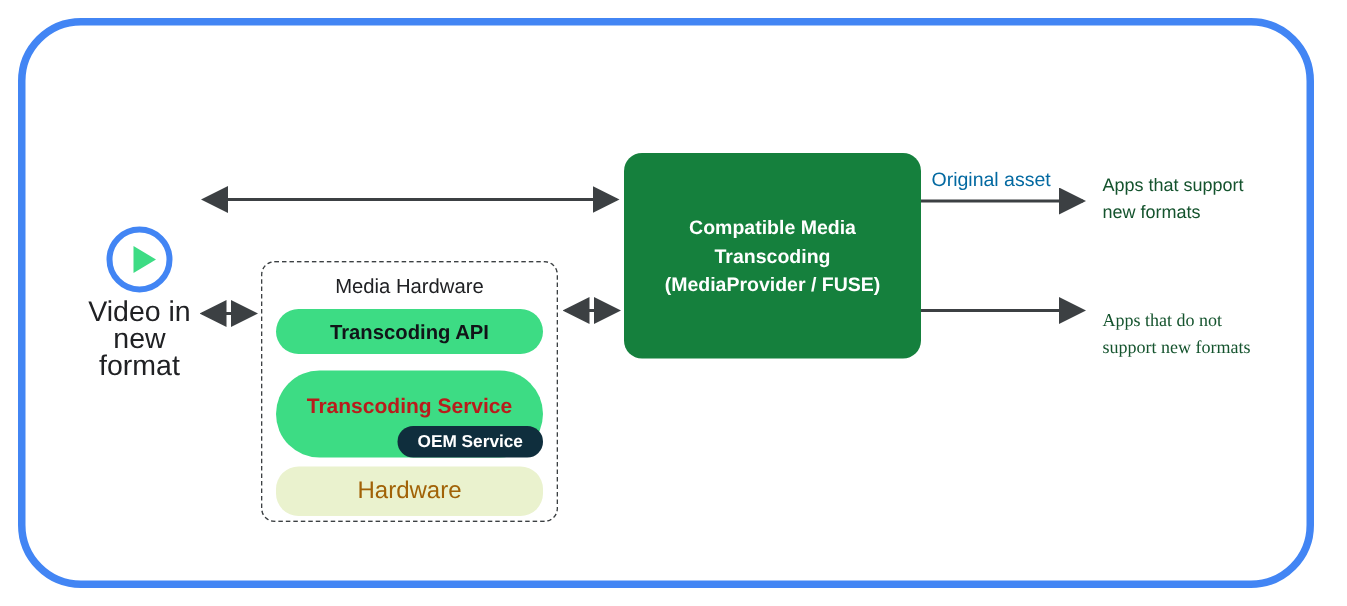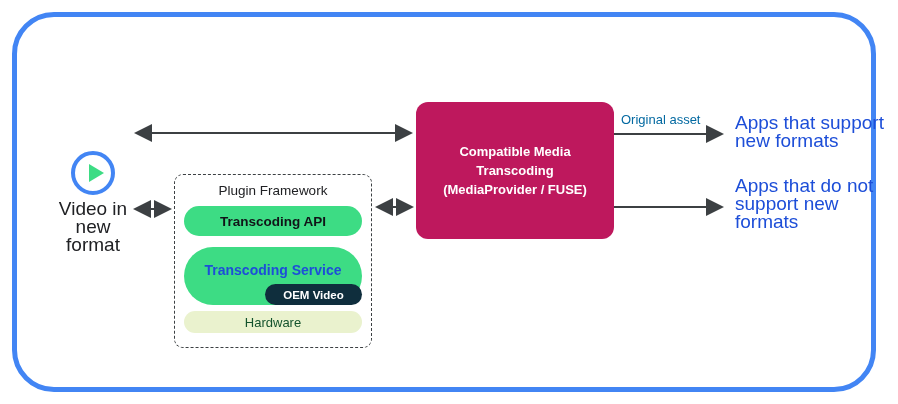--- a/index.html
+++ b/index.html
@@ -102,53 +102,53 @@
   }
   .pill-service {
     left: 184px;
     top: 247px;
     width: 178px;
     height: 58px;
     background: #3DDC84;
     border-radius: 29px;
     font-size: 14px;
     font-weight: bold;
-    color: #1d4ed8;
+    color: #b91c1c;
     padding-bottom: 12px;
   }
   .pill-oem {
     left: 265px;
     top: 284px;
     width: 97px;
     height: 21px;
     background: #0F2E3D;
     border-radius: 11px;
     font-size: 11.5px;
     font-weight: bold;
     color: #ffffff;
   }
   .pill-hardware {
     left: 184px;
     top: 311px;
     width: 178px;
-    height: 22px;
+    height: 33px;
     background: #EAF2CE;
     border-radius: 15px;
-    font-size: 13px;
-    color: #14532d;
+    font-size: 16px;
+    color: #a16207;
   }
 
   
   .cmt-box {
     position: absolute;
     left: 416px;
     top: 102px;
     width: 198px;
     height: 137px;
-    background: #be185d;
+    background: #15803d;
     border-radius: 12px;
     display: flex;
     align-items: center;
     justify-content: center;
     text-align: center;
     color: #ffffff;
     font-size: 13px;
     font-weight: bold;
     line-height: 19px;
     white-space: pre-line;
@@ -170,48 +170,48 @@
     position: absolute;
     font-size: 13px;
     color: #0369a1;
     white-space: nowrap;
   }
   .asset-original { left: 621px; top: 112px; }
   .asset-transcoded { left: 621px; top: 214px; }
 
   .apps-label {
     position: absolute;
-    font-size: 19px;
+    font-size: 12px;
     line-height: 18px;
-    color: #1d4ed8;
+    color: #14532d;
     white-space: pre-line;
   }
   .apps-support { left: 735px; top: 114px; }
-  .apps-nosupport { left: 735px; top: 177px; }
+  .apps-nosupport { left: 735px; top: 204px; font-family: Liberation Serif, serif; }
 </style>
 </head>
 <body>
 
 <div id="canvas">
 
   <div class="outer-frame"></div>
 
   <div class="play-icon">
     <div class="tri"></div>
   </div>
   <div class="video-label">Video in
 new
 format</div>
 
   <div class="framework-box"></div>
-  <div class="framework-title">Plugin Framework</div>
+  <div class="framework-title">Media Hardware</div>
 
   <div class="pill pill-api">Transcoding API</div>
   <div class="pill pill-service">Transcoding Service</div>
-  <div class="pill pill-oem">OEM Video</div>
+  <div class="pill pill-oem">OEM Service</div>
   <div class="pill pill-hardware">Hardware</div>
 
   <div class="cmt-box">Compatible Media
 Transcoding
 (MediaProvider / FUSE)</div>
 
   <svg class="arrow-svg" viewBox="0 0 898 404">
     <defs>
       <marker id="ahead" markerWidth="9" markerHeight="9" refX="8" refY="4.5" orient="auto">
         <path d="M0,0 L9,4.5 L0,9 z" fill="#3c4043"></path>

